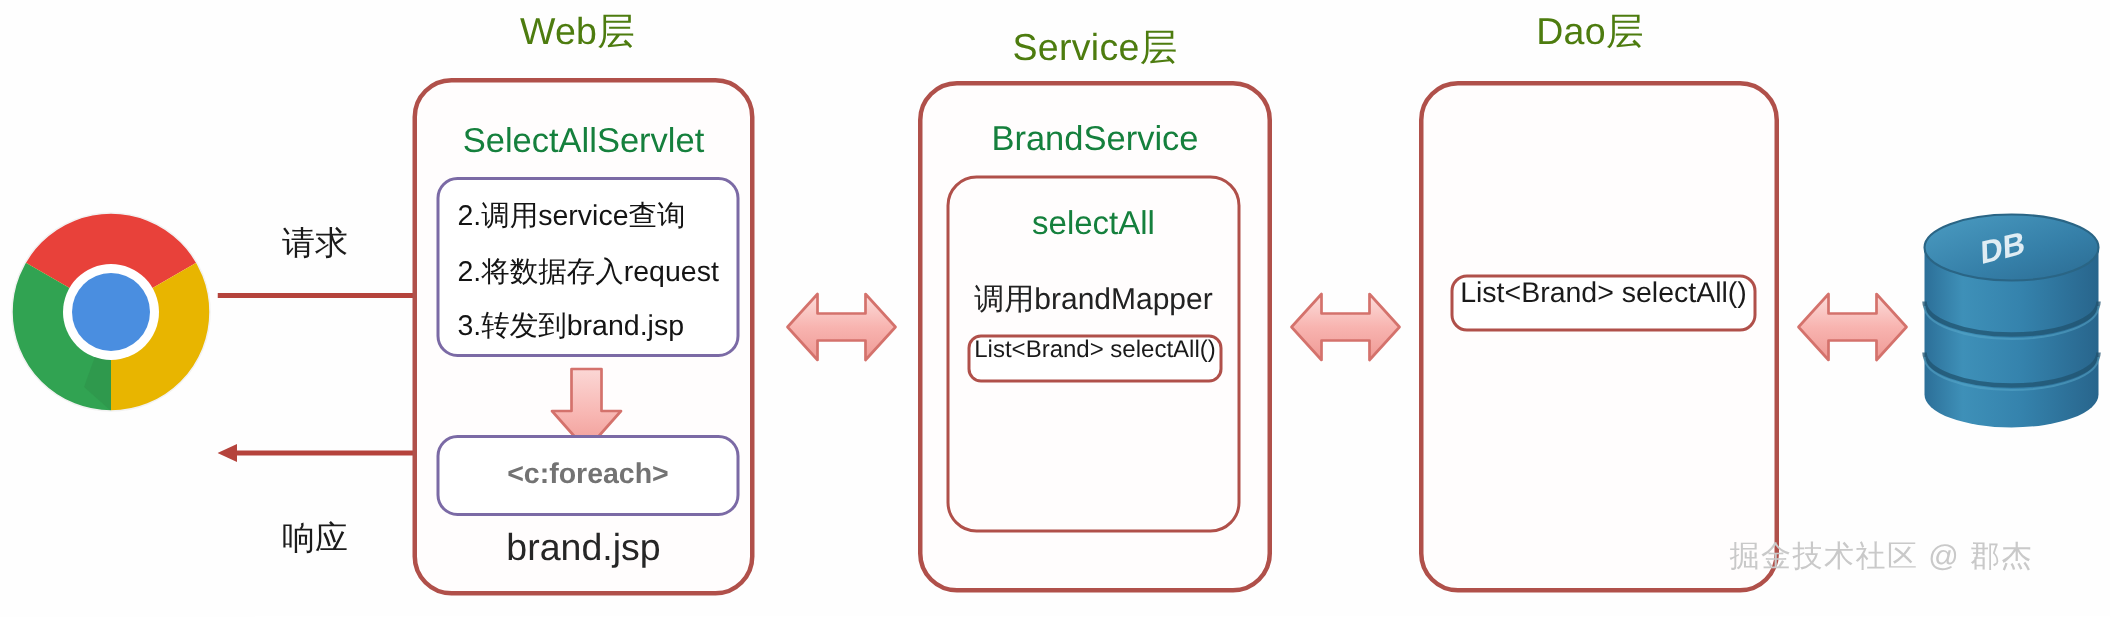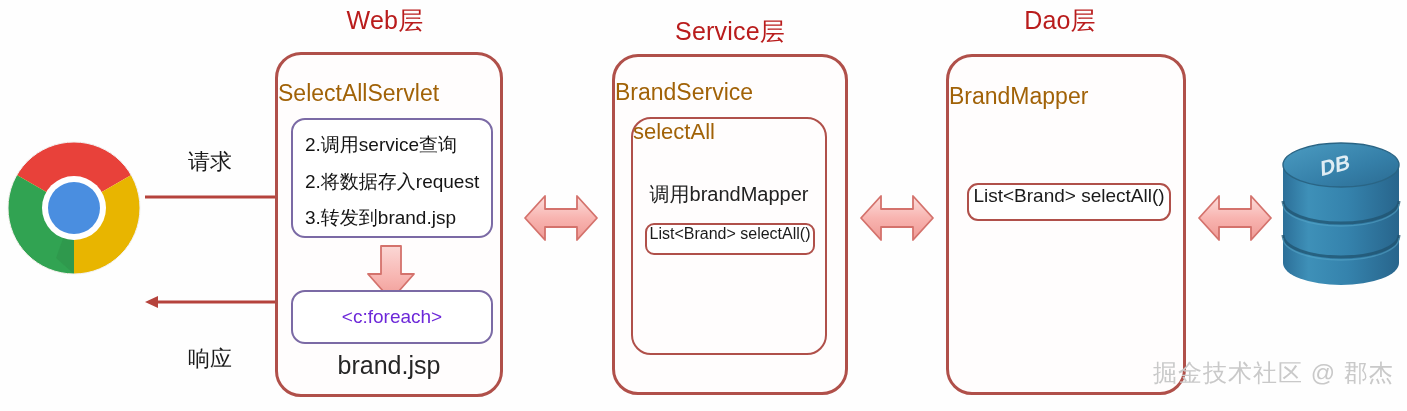--- a/index.html
+++ b/index.html
@@ -13,21 +13,21 @@
     width:1407px;
     height:411px;
     background:#fefefe;
     overflow:hidden;
   }
   .abs{position:absolute;}
 
   
   .layer-title{
     font-size:25px;
-    color:#b91c1c;
+    color:#4d7c0f;
     text-align:center;
     white-space:nowrap;
     letter-spacing:.2px;
   }
 
   
   .rbox{
     box-sizing:border-box;
     border:3px solid #b0504a;
     border-radius:26px;
@@ -47,22 +47,23 @@
   }
   .rbox-sig{
     box-sizing:border-box;
     border:2px solid #b0504a;
     border-radius:9px;
     background:#ffffff;
     display:flex;align-items:flex-start;justify-content:center;
   }
 
   .box-heading{
+    text-align:center;
     font-size:23px;
-    color:#a16207;
+    color:#15803d;
     white-space:nowrap;
   }
   .box-sub{
     text-align:center;
     font-size:20px;
     color:#222;
     white-space:nowrap;
   }
   .sig-text{
     font-size:16px;
@@ -82,35 +83,35 @@
     display:flex;flex-direction:column;justify-content:space-around;
     height:100%;
   }
   .step{
     font-size:19px;
     color:#141414;
     white-space:nowrap;
     line-height:1.15;
   }
 
-  .foreach-text{font-size:19px;color:#6d28d9;white-space:nowrap;}
+  .foreach-text{font-size:19px;color:#737373;white-space:nowrap;font-weight:bold;}
 
   .jsp-label{
     font-size:25px;color:#262626;text-align:center;white-space:nowrap;
     position:relative;display:inline-block;
   }
   .squiggle{
     position:absolute;left:0;bottom:-3px;width:100%;height:5px;
     overflow:hidden;
   }
   .label-cn{font-size:22px;color:#1b1b1b;white-space:nowrap;margin-top:24px;}
 
   
   .watermark{
-    font-size:24px;
+    font-size:20px;
     color:#c9c9c9;
     white-space:nowrap;
     letter-spacing:1px;
   }
 </style>
 </head>
 <body>
 
 <div id="canvas">
 
@@ -211,22 +212,22 @@
       </defs>
       <path d="M23 4 L23 17 L55 17 L55 4 L75 26 L55 48 L55 35 L23 35 L23 48 L3 26 Z" fill="url(#hgrad1)" stroke="#d4726c" stroke-width="1.8" stroke-linejoin="round"></path>
     </svg>
   </div>
 
   <div class="abs rbox" style="left:612px;top:54px;width:236px;height:341px;">
 
     <div class="box-heading" style="margin-top:22px;">BrandService</div>
 
     <div class="rbox-inner abs" style="left:16px;top:60px;width:196px;height:238px;">
-      <div class="box-heading" style="font-size:22px;">selectAll</div>
-      <div class="box-sub" style="margin-top:36px;">调用brandMapper</div>
+      <div class="box-heading" style="margin-top:17px;font-size:22px;">selectAll</div>
+      <div class="box-sub" style="margin-top:24px;">调用brandMapper</div>
       <div class="rbox-sig abs" style="left:12px;top:104px;width:170px;height:32px;">
         <span class="sig-text">List&lt;Brand&gt; selectAll()</span>
       </div>
     </div>
   </div>
 
   <div class="abs" style="left:858px;top:192px;width:78px;height:52px;">
     <svg width="78" height="52" viewBox="0 0 78 52">
       <defs>
         <linearGradient id="hgrad2" x1="0" y1="0" x2="0" y2="1">
@@ -234,21 +235,20 @@
           <stop offset="50%" stop-color="#f8b4b0"></stop>
           <stop offset="100%" stop-color="#ef9a95"></stop>
         </linearGradient>
       </defs>
       <path d="M23 4 L23 17 L55 17 L55 4 L75 26 L55 48 L55 35 L23 35 L23 48 L3 26 Z" fill="url(#hgrad2)" stroke="#d4726c" stroke-width="1.8" stroke-linejoin="round"></path>
     </svg>
   </div>
 
   <div class="abs rbox" style="left:946px;top:54px;width:240px;height:341px;">
 
-    <div class="box-heading" style="margin-top:26px;">BrandMapper</div>
 
     <div class="rbox-sig abs" style="left:18px;top:126px;width:204px;height:38px;border-radius:11px;">
       <span class="sig-text-lg">List&lt;Brand&gt; selectAll()</span>
     </div>
   </div>
 
   <div class="abs" style="left:1196px;top:192px;width:78px;height:52px;">
     <svg width="78" height="52" viewBox="0 0 78 52">
       <defs>
         <linearGradient id="hgrad3" x1="0" y1="0" x2="0" y2="1">

